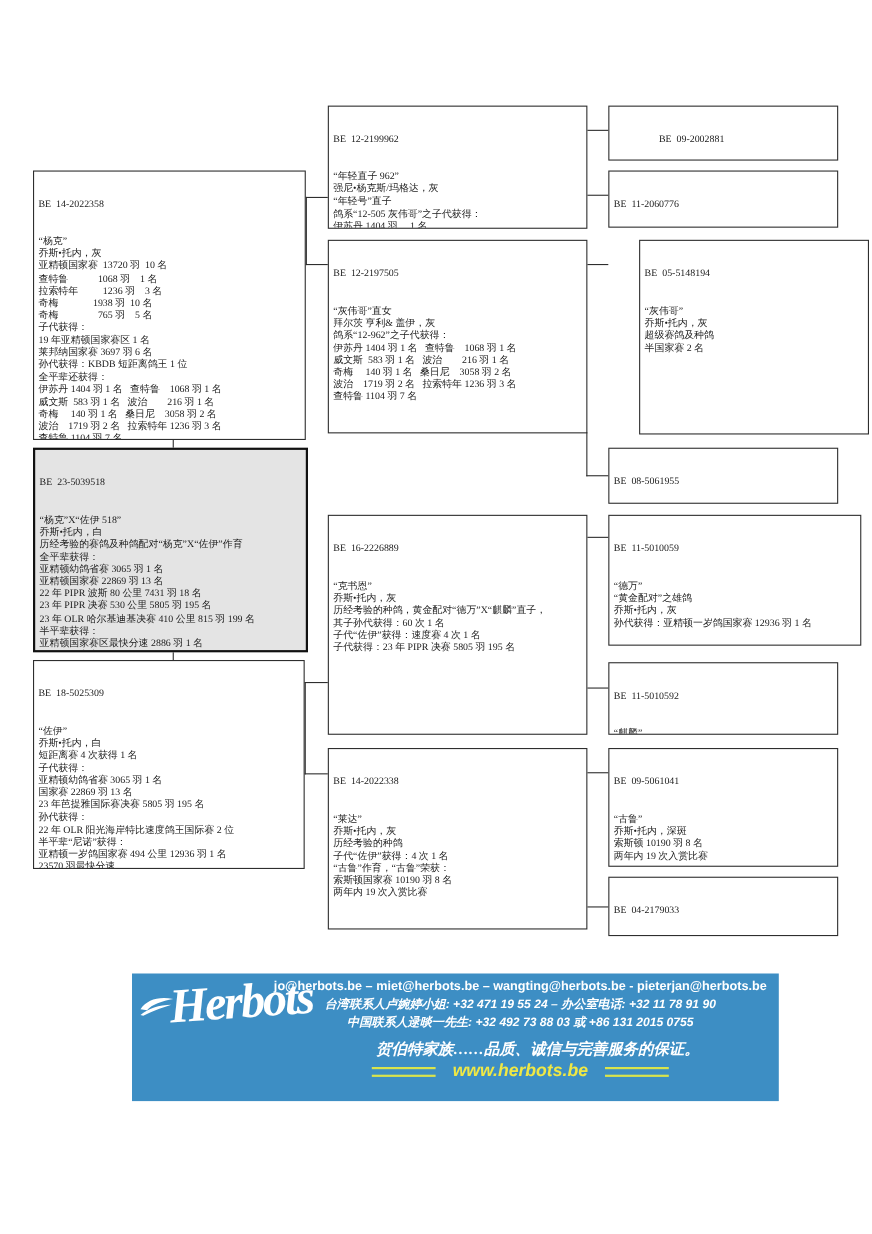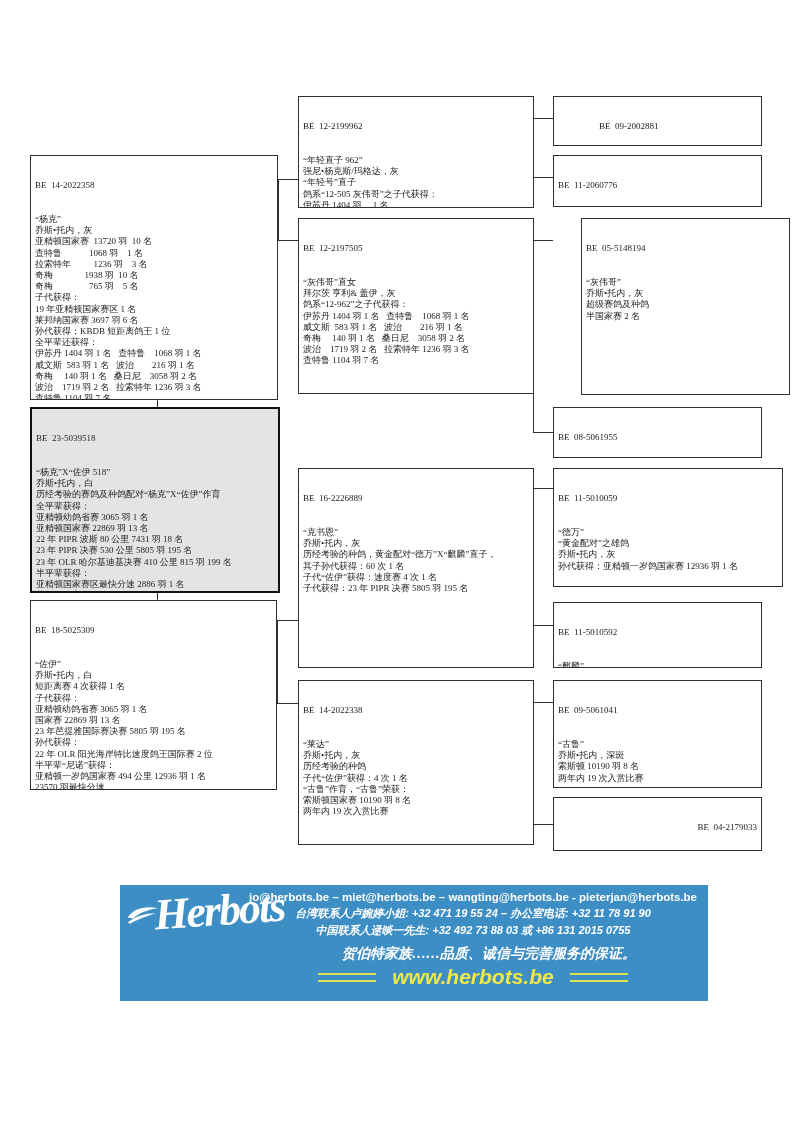--- a/index.html
+++ b/index.html
@@ -26,21 +26,21 @@
            line-height:16px;white-space:nowrap;}
   .b-cn{font-family:Liberation Sans, sans-serif;font-weight:bold;font-style:italic;
         font-size:11px;line-height:17px;white-space:nowrap;}
   .b-tag{position:absolute;left:150px;top:60px;width:438px;text-align:center;color:#fff;
          font-family:"Liberation Serif",serif;font-weight:bold;font-style:italic;
          font-size:14px;white-space:nowrap;}
   .b-urlrow{position:absolute;left:118px;top:80px;width:470px;display:flex;
             align-items:center;justify-content:center;gap:16px;}
   .dbl-line{width:58px;height:5px;border-top:2px solid #d9e44c;border-bottom:2px solid #d9e44c;}
   .b-url{font-family:"Liberation Sans",sans-serif;font-weight:bold;font-style:italic;
-         font-size:21px;color:#efe845;white-space:nowrap;}
+         font-size:16px;color:#efe845;white-space:nowrap;}
 </style>
 </head>
 <body>
 
 <div id="page">
 
   <div class="pbox" style="left:30px;top:155px;width:248px;height:245px;">
     <div class="ring">BE  14-2022358</div>
     <div class="body">“杨克”
 乔斯•托内，灰
@@ -191,21 +191,21 @@
   </div>
 
   <div class="pbox" style="left:553px;top:680px;width:209px;height:108px;">
     <div class="ring">BE  09-5061041</div>
     <div class="body">“古鲁”
 乔斯•托内，深斑
 索斯顿 10190 羽 8 名
 两年内 19 次入赏比赛</div>
   </div>
 
-  <div class="pbox" style="left:553px;top:797px;width:209px;height:54px;text-align:right;">
+  <div class="pbox" style="left:553px;top:797px;width:209px;height:54px;">
     <div class="ring">BE  04-2179033</div>
     
   </div>
 
   <div class="conn" style="left:157px;top:400px;width:1px;height:7px;"></div>
   <div class="conn" style="left:157px;top:593px;width:1px;height:7px;"></div>
   <div class="conn" style="left:278px;top:179px;width:1px;height:62px;"></div>
   <div class="conn" style="left:278px;top:179px;width:20px;height:1px;"></div>
   <div class="conn" style="left:278px;top:240px;width:20px;height:1px;"></div>
   <div class="conn" style="left:277px;top:620px;width:1px;height:84px;"></div>

